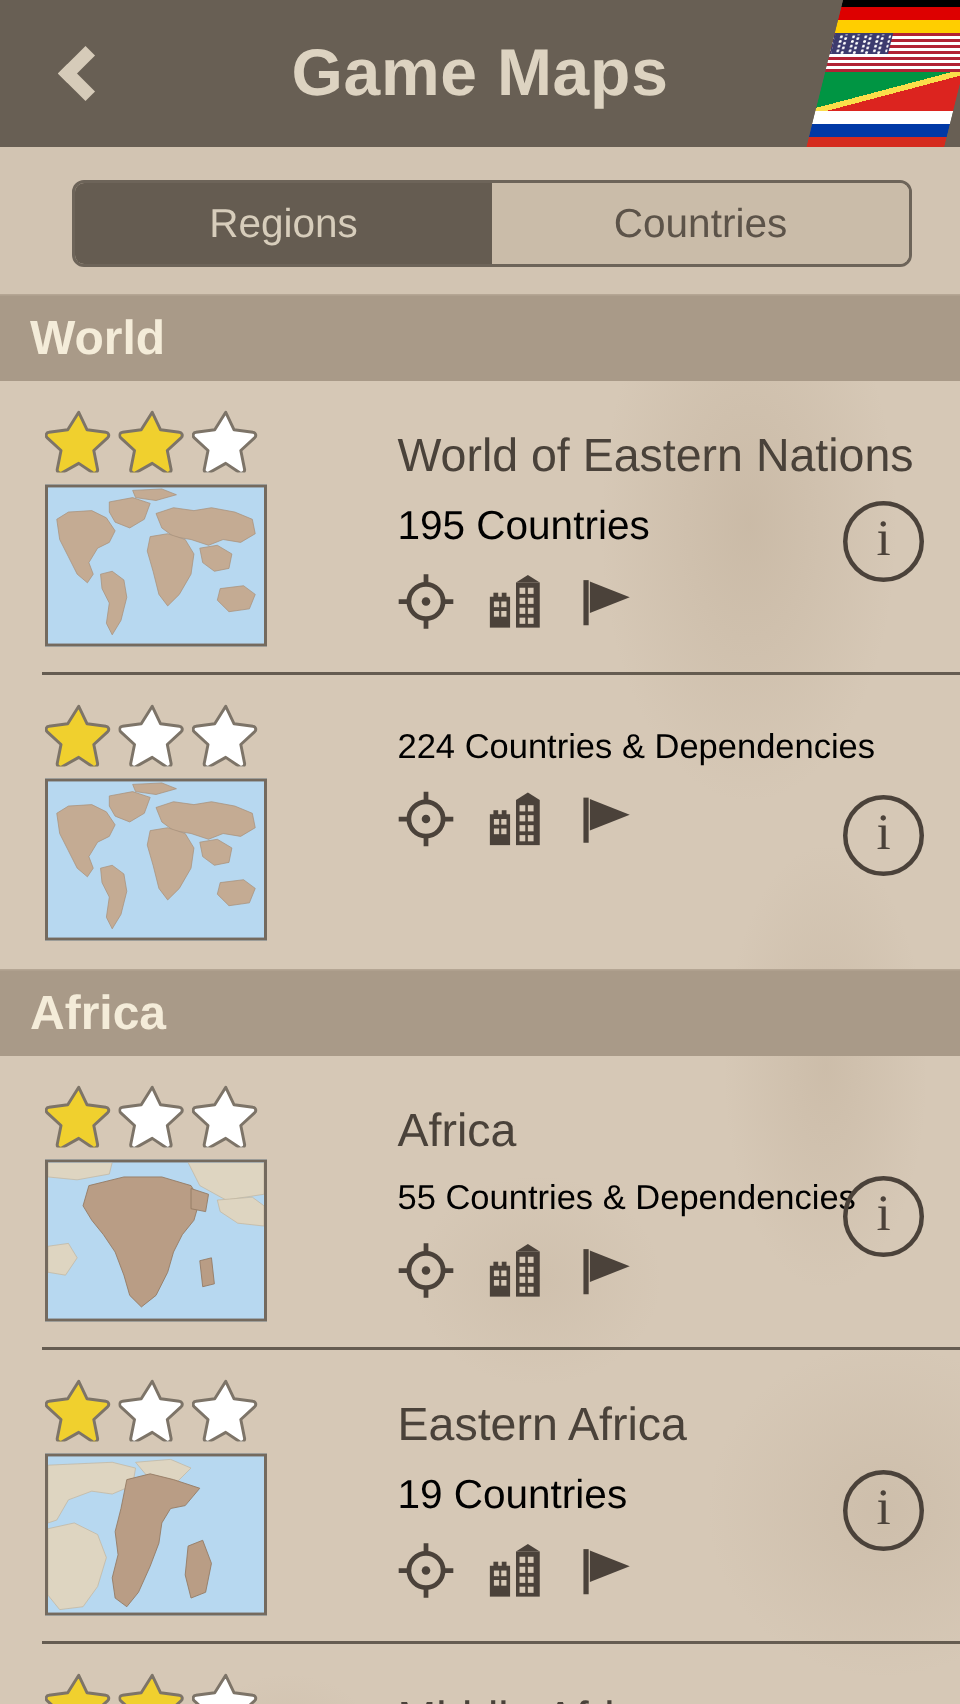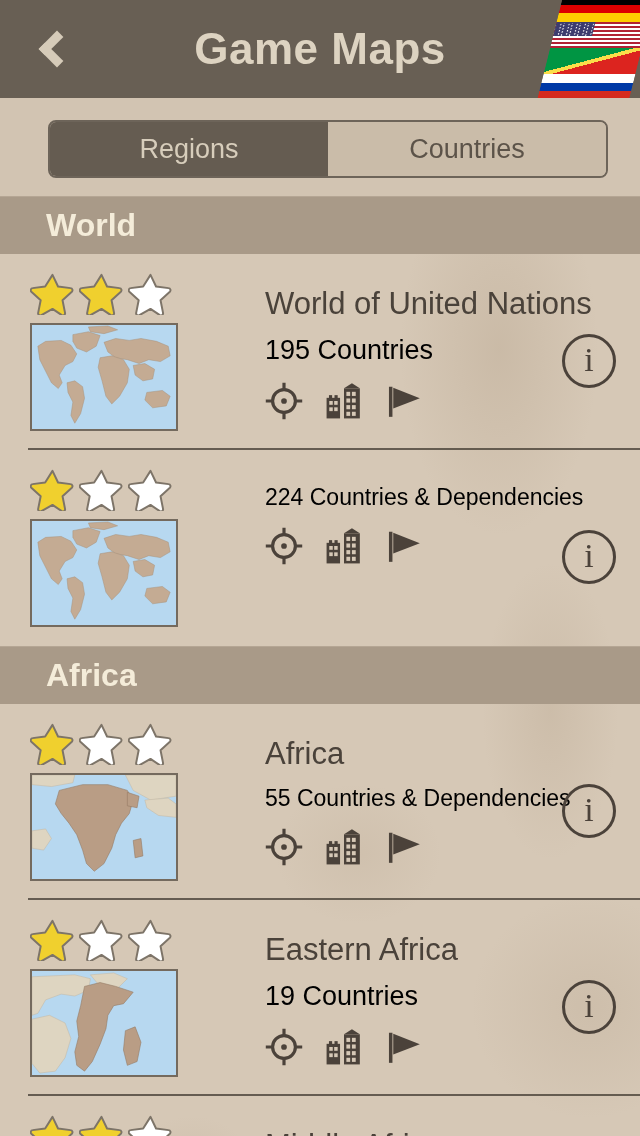--- a/index.html
+++ b/index.html
@@ -124,21 +124,21 @@
       radial-gradient(ellipse 130px 110px at 56% 60%, rgba(160,138,112,0.12), transparent 64%),
       radial-gradient(ellipse 90px 70px at 30% 88%, rgba(160,138,112,0.10), transparent 64%);
     pointer-events: none;
   }
   .section-header {
     position: relative;
     height: 58px;
     background: #a99a88;
     display: flex;
     align-items: center;
-    padding-left: 46px;
+    padding-left: 20px;
     border-top: 1px solid #b5a694;
   }
   .section-header .title {
     font-size: 32px;
     font-weight: bold;
     color: #f4ecd9;
     font-stretch: condensed;
   }
 
   .row {
@@ -276,21 +276,21 @@
               <path d="M74 18 L86 14 L100 16 L112 14 L128 17 L140 22 L142 32 L132 38 L120 36 L110 40 L98 36 L86 34 L78 28 Z"></path>
               <path d="M70 34 L82 32 L94 36 L100 46 L98 60 L90 74 L82 82 L76 74 L72 58 L68 44 Z"></path>
               <path d="M104 42 L116 40 L126 46 L124 56 L114 58 L106 52 Z"></path>
               <path d="M118 70 L134 68 L142 74 L138 84 L124 86 L116 78 Z"></path>
               <path d="M58 2 L78 1 L88 5 L74 9 L60 7 Z"></path>
             </g>
           </svg>
         </div>
       </div>
       <div class="right-col">
-        <div class="row-title">World of United Nations</div>
+        <div class="row-title">World of Eastern Nations</div>
         <div class="row-sub">195 Countries</div>
         <div class="icon-row">
           <svg class="mini-icon" viewBox="0 0 24 24">
               <circle cx="12" cy="12" r="7.2" fill="none" stroke="#4b423a" stroke-width="2"></circle>
               <circle cx="12" cy="12" r="1.8" fill="#4b423a"></circle>
               <path d="M12 0.5v5M12 18.5v5M0.5 12h5M18.5 12h5" stroke="#4b423a" stroke-width="2"></path>
             </svg>
           <svg class="mini-icon" viewBox="0 0 24 24">
               <rect x="1" y="10" width="8.5" height="13" fill="#4b423a"></rect>
               <rect x="2.5" y="8.3" width="2" height="2" fill="#4b423a"></rect>

